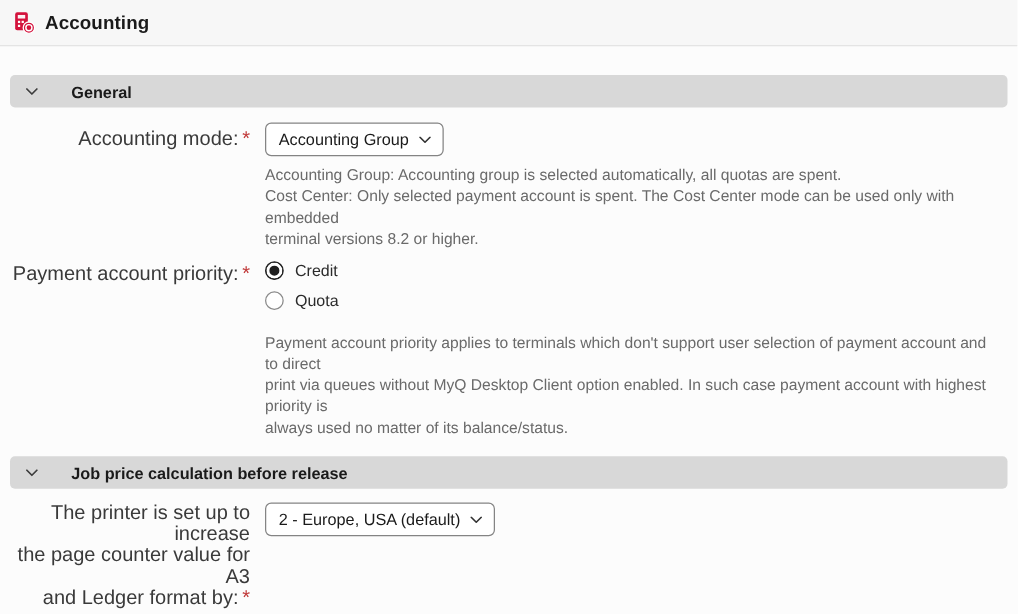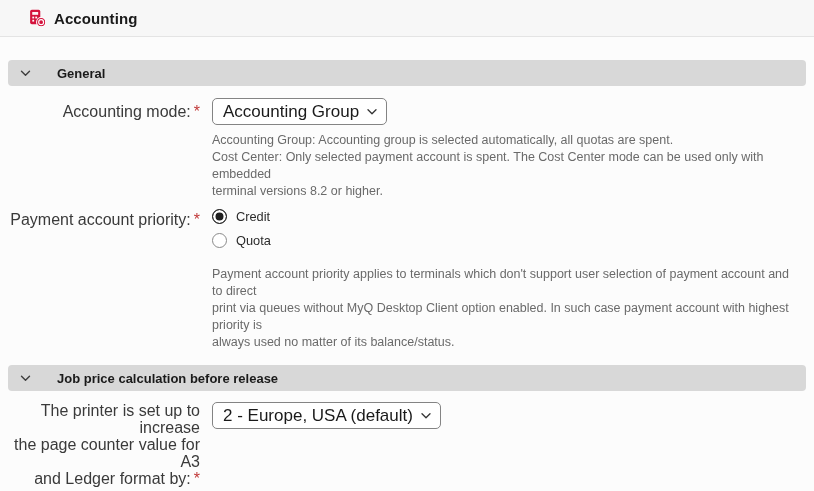--- a/index.html
+++ b/index.html
@@ -16,21 +16,21 @@
     overflow: hidden;
   }
 
   
   .topbar {
     height: 37px;
     background: #f7f7f7;
     border-bottom: 1px solid #e4e4e4;
     display: flex;
     align-items: center;
-    padding: 0 28px;
+    padding: 0 10px;
     gap: 8px;
   }
   .topbar h1 {
     margin: 0;
     font-size: 15px;
     font-weight: 700;
     color: #1a1a1a;
     letter-spacing: .1px;
   }
 
@@ -84,21 +84,21 @@
   
   .select {
     height: 27px;
     background: #ffffff;
     border: 1px solid #848484;
     border-radius: 5px;
     display: inline-flex;
     align-items: center;
     gap: 8px;
     padding: 0 9px 0 10px;
-    font-size: 17px;
+    font-size: 13px;
     color: #1a1a1a;
     cursor: pointer;
   }
 
   
   .radio-group { display: flex; flex-direction: column; gap: 2px; }
   .radio-opt {
     display: flex;
     align-items: flex-start;
     gap: 9px;

